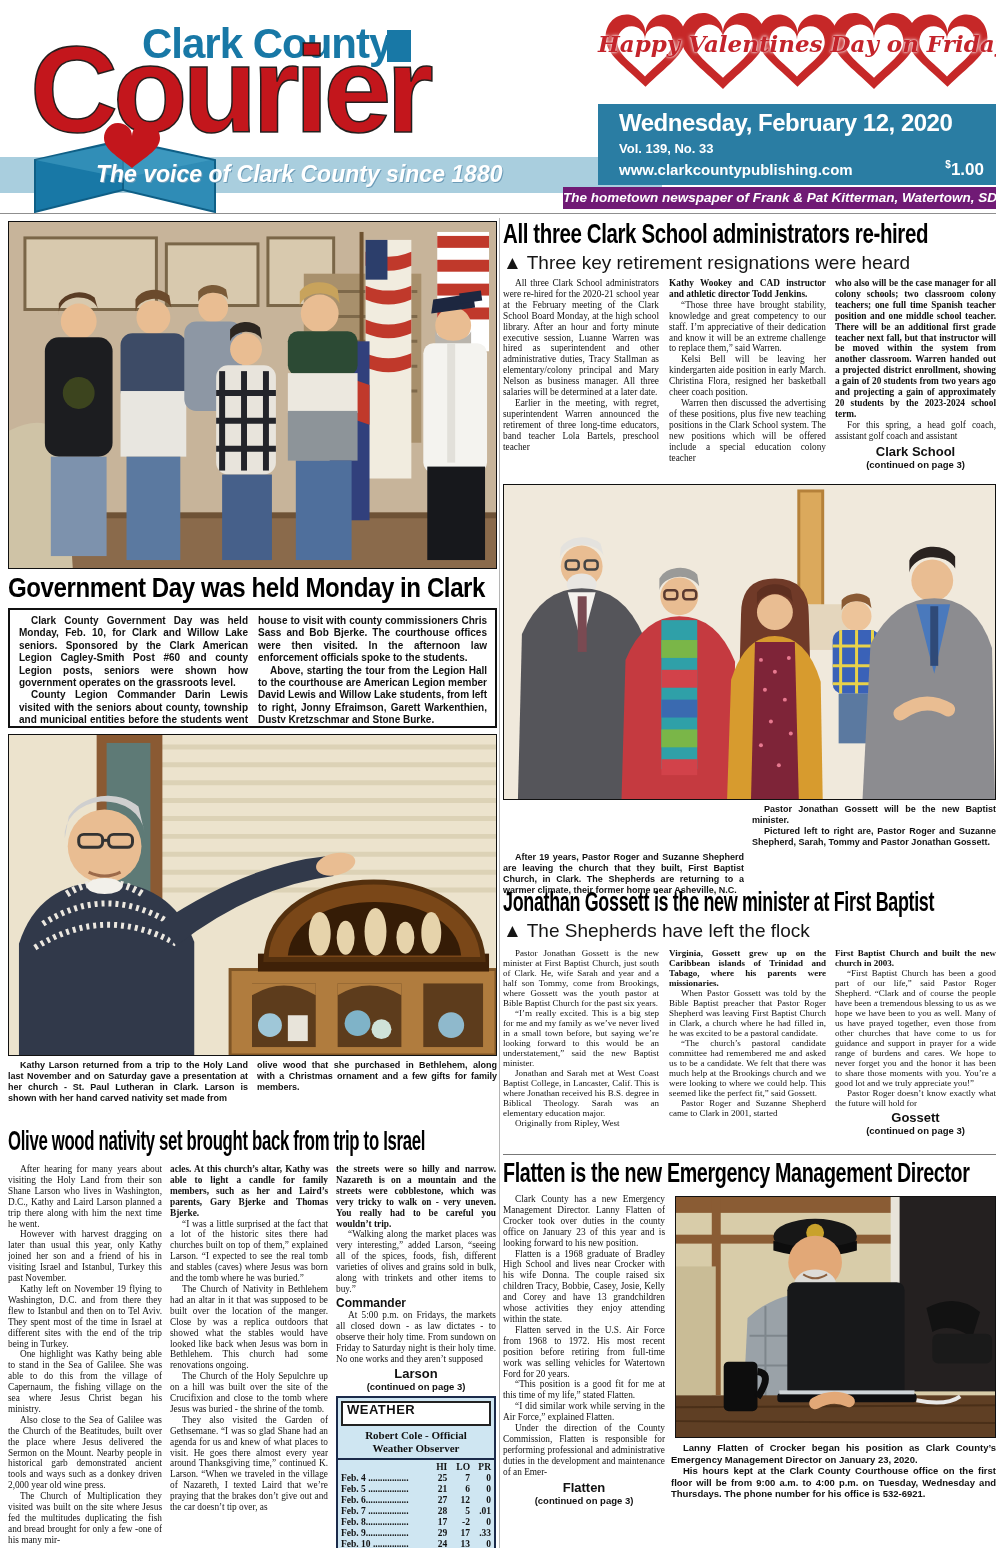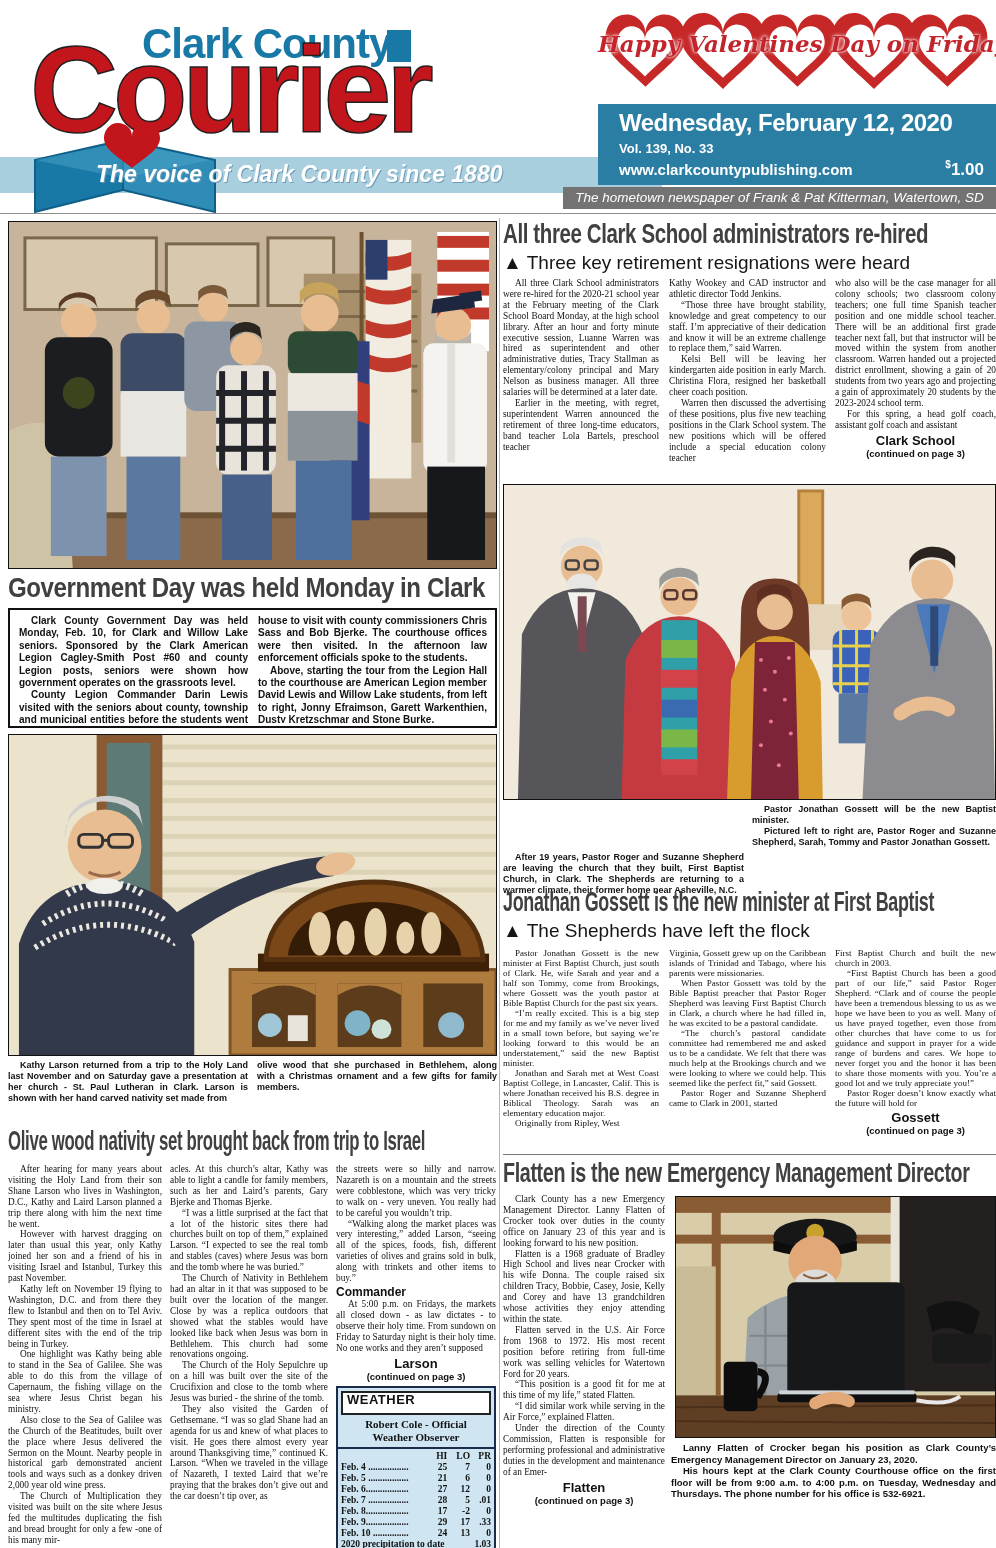--- a/index.html
+++ b/index.html
@@ -20,38 +20,38 @@
                font-size:23px;color:#c4242b;text-align:center;white-space:nowrap;
                text-shadow:0 0 4px #fff,0 0 2px #fff;}
   .datebox{background:#2a7da3;color:#fff;font-family:"Liberation Sans",sans-serif;
            padding:5px 12px 0 21px;box-sizing:border-box;}
   .datebox .date{font-size:24px;font-weight:bold;letter-spacing:-.5px;white-space:nowrap;}
   .datebox .vol{font-size:13px;font-weight:bold;margin-top:4px;}
   .datebox .row{display:flex;justify-content:space-between;align-items:baseline;margin-top:3px;gap:28px;}
   .datebox .web{font-size:15px;font-weight:bold;}
   .datebox .price{font-size:17px;font-weight:bold;}
   .datebox .price sup{font-size:10px;}
-  .redband{background:#737373;color:#fff;font-family:"Liberation Sans",sans-serif;
-           font-weight:normal;font-style:italic;font-size:13.5px;text-align:center;
+  .redband{background:#701a75;color:#fff;font-family:"Liberation Sans",sans-serif;
+           font-weight:bold;font-style:italic;font-size:13.5px;text-align:center;
            line-height:22px;white-space:nowrap;}
   .mast-rule{background:#8f8f8f;}
   .vrule{background:#b5b5b5;}
   .hrule{background:#777;}
   
   .hl{overflow:hidden;white-space:nowrap;font-family:"Liberation Sans",sans-serif;
-      font-weight:bold;color:#404040;}
+      font-weight:bold;color:#000000;}
   .hl span{display:inline-block;transform-origin:0 60%;letter-spacing:-.5px;}
   .subhead{font-family:"Liberation Sans",sans-serif;font-size:19px;color:#151515;
            white-space:nowrap;overflow:hidden;}
   
   .col{overflow:hidden;text-align:justify;}
   .serif{font-size:9.3px;line-height:10.9px;}
   .serif-g{font-size:9px;line-height:10px;}
   .plist p{margin:0;text-indent:12px;}
-  .plist.cont p:first-child{text-indent:0;}
+  .plist.cont p:first-child{text-indent:0;font-weight:bold;}
   .sanscap{font-family:"Liberation Sans",sans-serif;font-weight:bold;font-size:9px;
            line-height:11px;text-align:justify;overflow:hidden;}
   .govtext{font-family:"Liberation Sans",sans-serif;font-weight:bold;font-size:10px;
            line-height:12.4px;text-align:justify;}
   .govbox{border:2px solid #111;box-sizing:border-box;}
   .contblock{text-align:center;margin-top:3px;font-family:"Liberation Sans",sans-serif;font-weight:bold;}
   .contblock .cname{font-size:13px;line-height:14px;}
   .contblock .cnote{font-size:9.5px;line-height:11px;}
   .trad{font-family:"Liberation Sans",sans-serif;font-weight:bold;font-size:12px;
         line-height:14px;text-align:left;margin-top:1px;}

